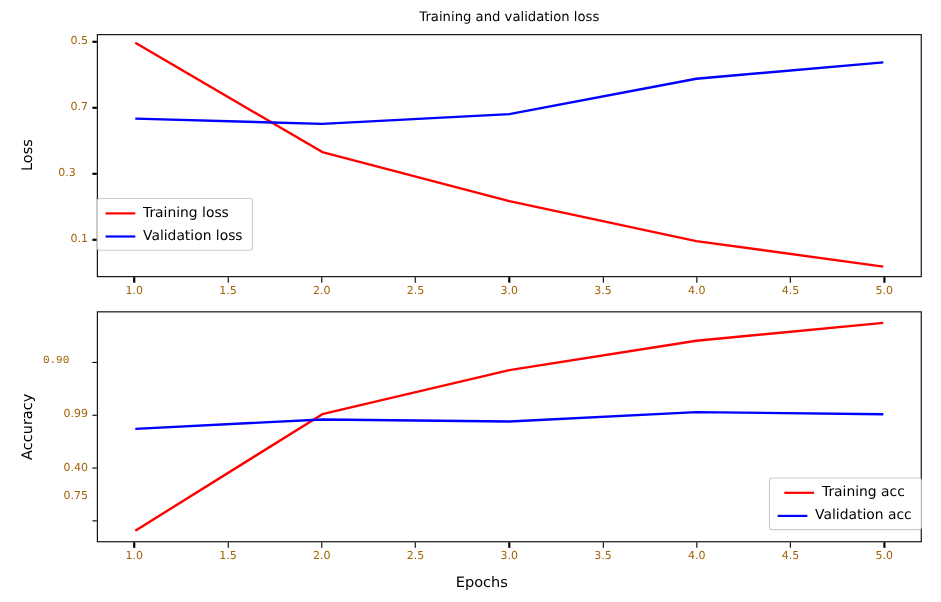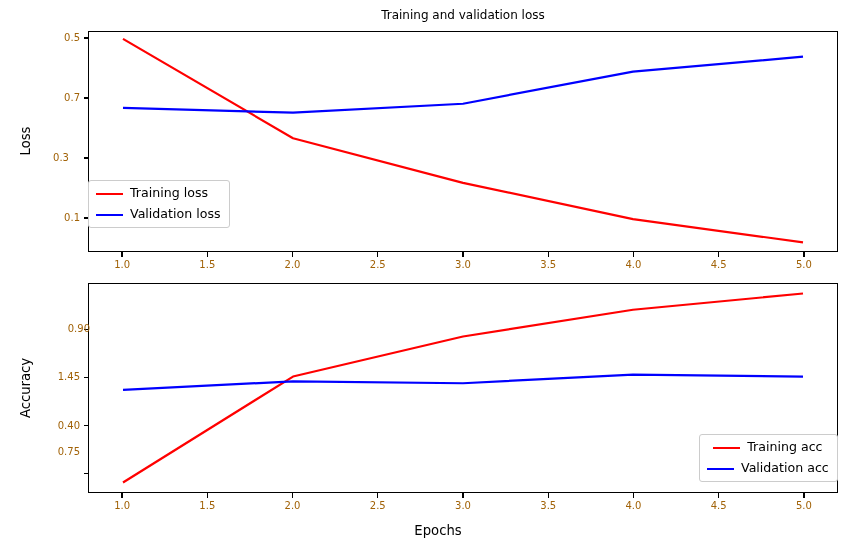--- a/index.html
+++ b/index.html
@@ -167,23 +167,23 @@
       <div class="tick xtick" style="left: 633.455px; top: 501px;">4.0</div>
       <div class="tickmark xmark" style="left: 718.032px; top: 493px;"></div>
       <div class="tick xtick" style="left: 718.682px; top: 501px;">4.5</div>
       <div class="tickmark xmark" style="left: 803.259px; top: 493px;"></div>
       <div class="tick xtick" style="left: 803.909px; top: 501px;">5.0</div>
       <div class="tickmark ymark" style="left: 83.5px; top: 473.084px;"></div>
       <div class="tick ytick" style="left: 42px; width: 38px; top: 452px;">0.75</div>
       <div class="tickmark ymark" style="left: 83.5px; top: 424.919px;"></div>
       <div class="tick ytick" style="left: 42px; width: 38px; top: 425.569px;">0.40</div>
       <div class="tickmark ymark" style="left: 83.5px; top: 376.754px;"></div>
-      <div class="tick ytick" style="left: 42px; width: 38px; top: 377.404px;">1.45</div>
+      <div class="tick ytick" style="left: 42px; width: 38px; top: 377.404px;">0.99</div>
       <div class="tickmark ymark" style="left: 83.5px; top: 328.589px;"></div>
-      <div class="tick ytick" style="left: 52px; width: 38px; top: 329.239px;">0.90</div>
+      <div class="tick ytick" style="left: 25px; width: 38px; top: 329.239px; font-family: Liberation Mono, monospace;">0.90</div>
     </div>
 
   <div class="axlabel xlabel" style="left:438px;top:524px;">Epochs</div>
 
   <div class="legend" id="legend-acc" style="left:699px;top:434px;align-items:center;">
     <div class="legend-row">
       <span class="legend-swatch" style="border-top-color:#ff0000;"></span>
       <span class="legend-text">Training acc</span>
     </div>
     <div class="legend-row">

